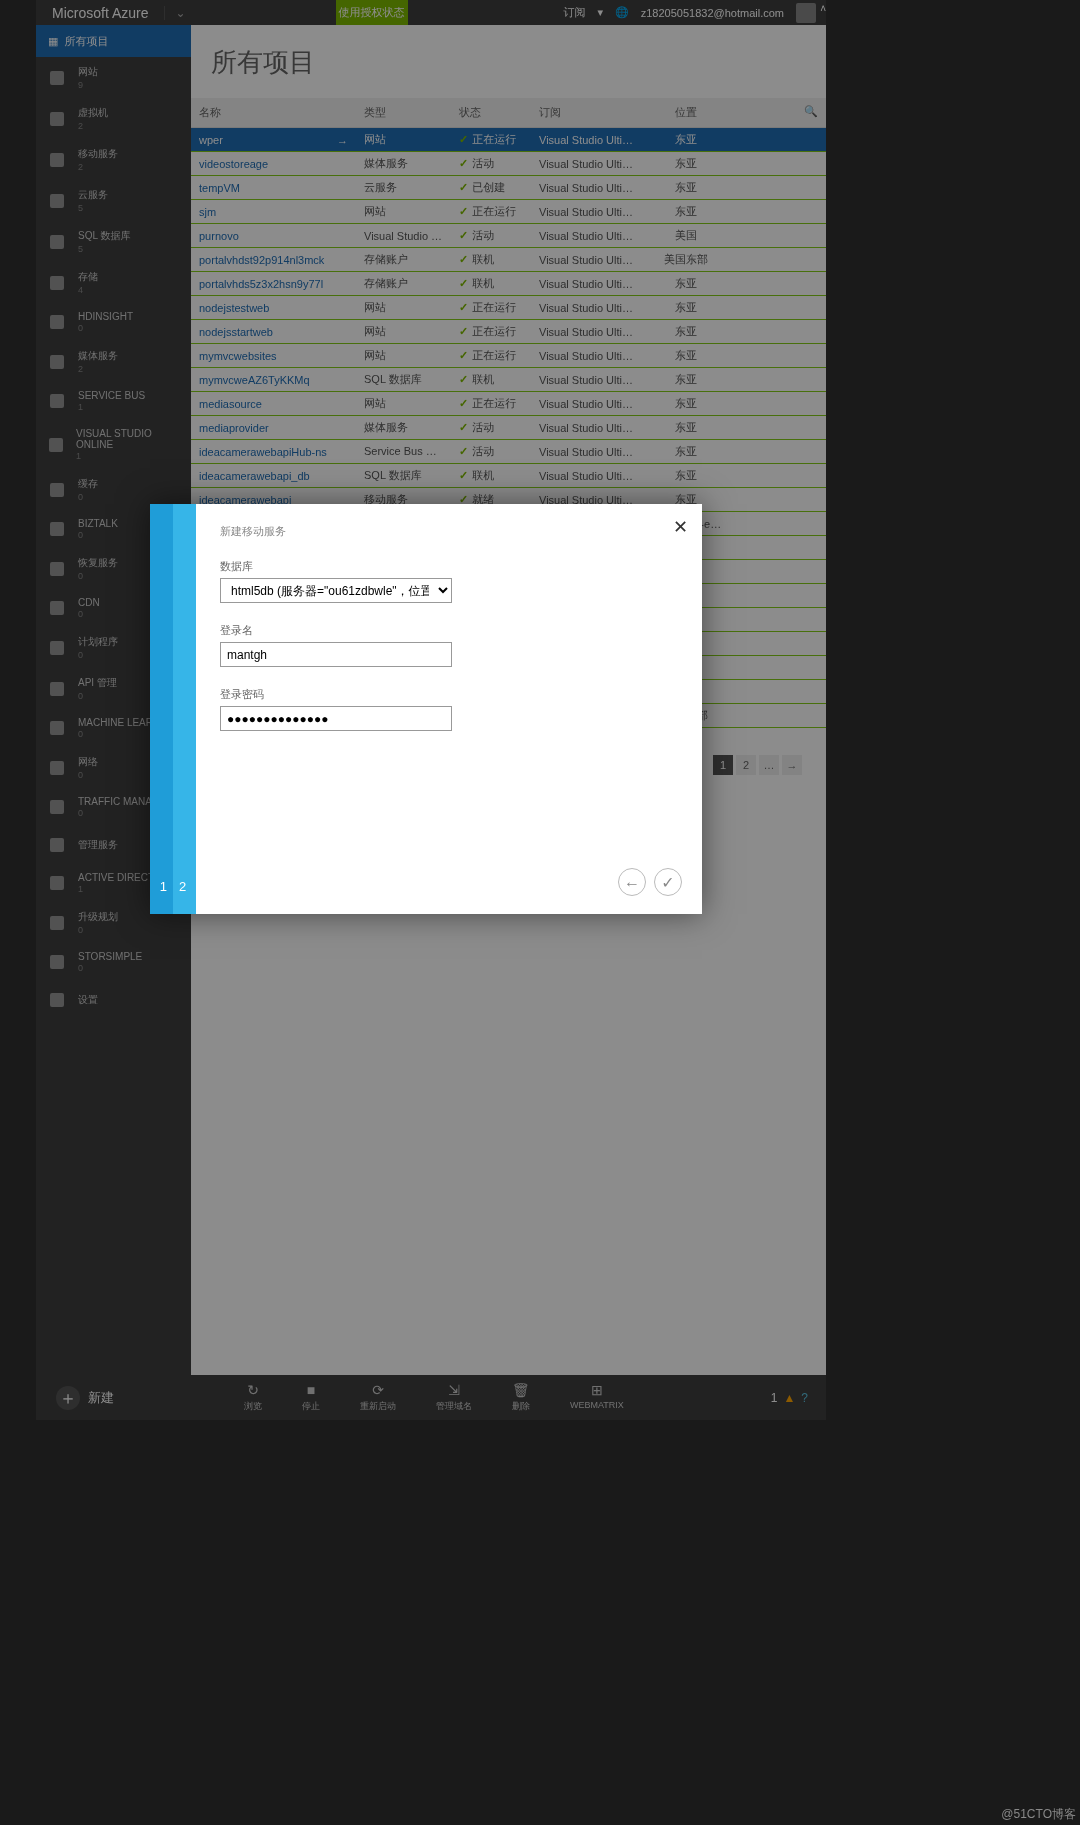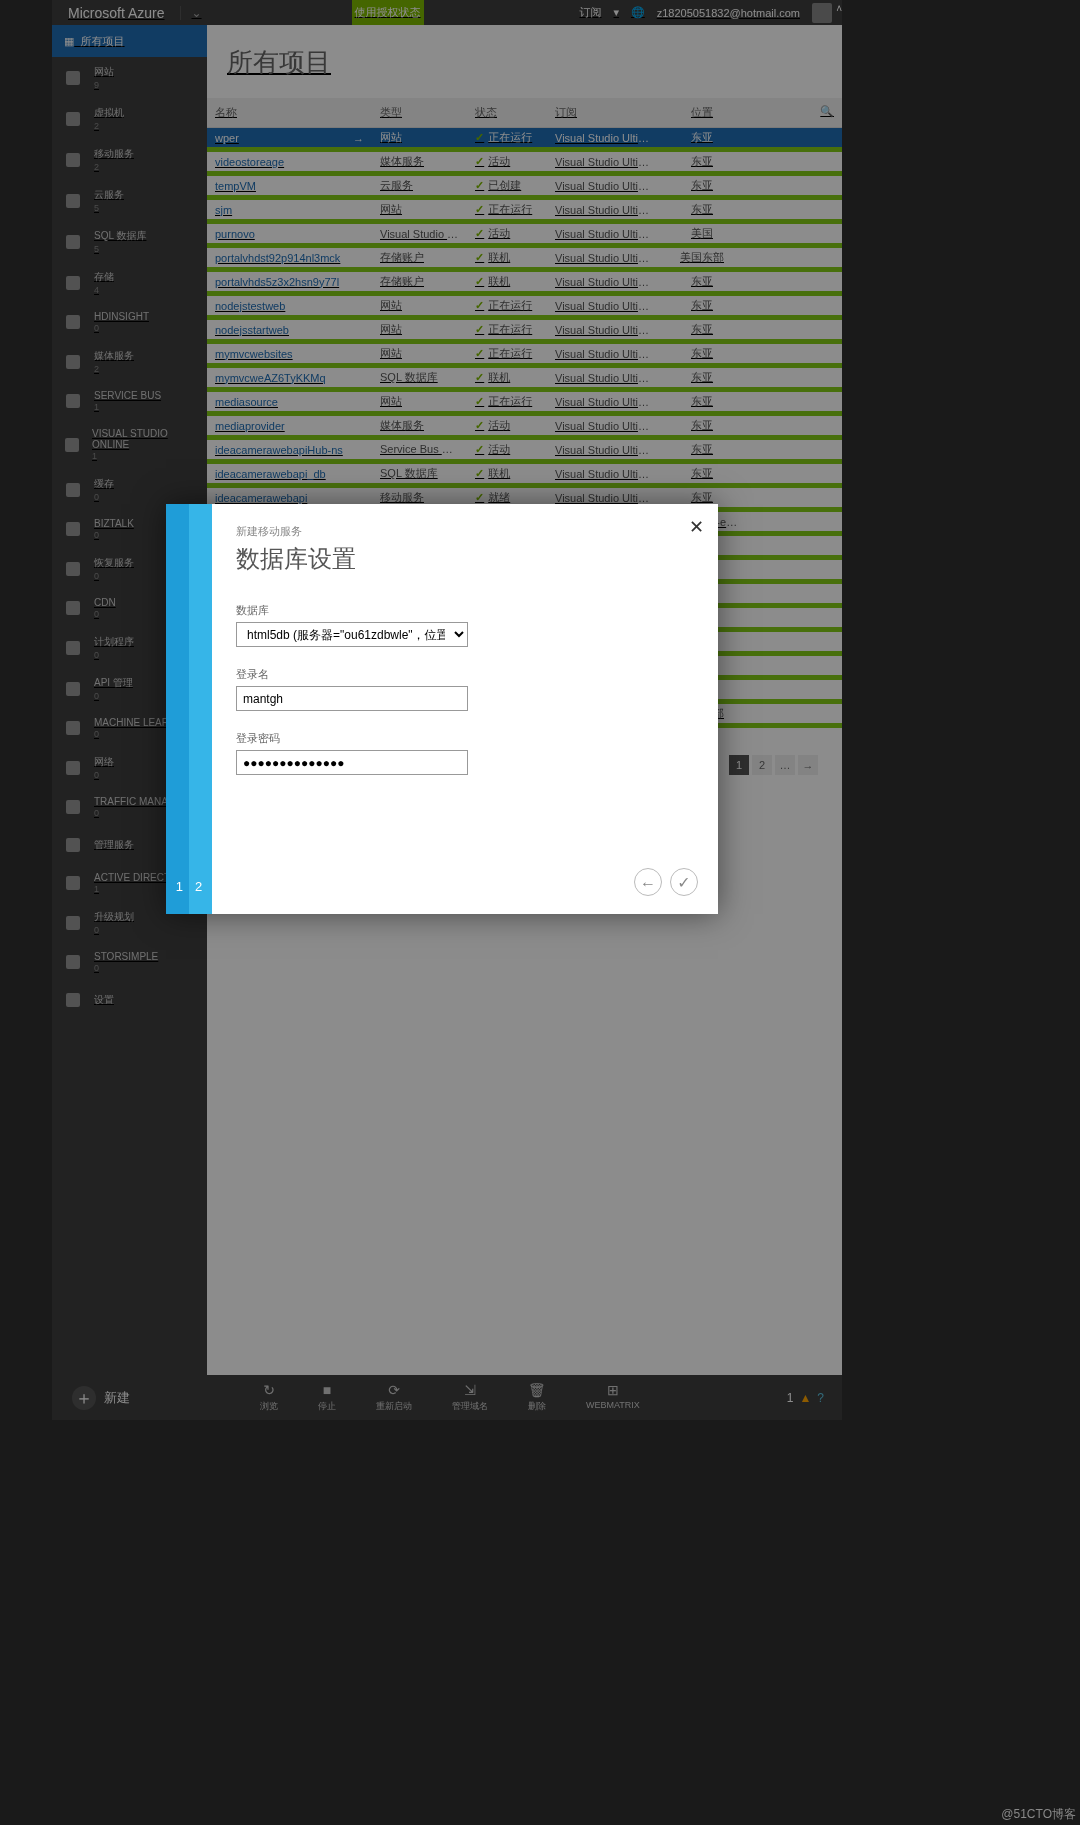--- a/index.html
+++ b/index.html
@@ -1,17 +1,17 @@
 <!DOCTYPE html>
 <html><head>
 <meta charset="utf-8">
 <style>
 * { margin:0; padding:0; box-sizing:border-box; font-family:"Segoe UI",Arial,sans-serif; }
 body { background:#1a1a1a; width:1080px; height:1825px; position:relative; overflow:hidden; }
-.portal { position:absolute; left:52px; top:0; width:790px; height:1420px; background:#fff;text-decoration:underline; }
+.portal { position:absolute; left:36px; top:0; width:790px; height:1420px; background:#fff; }
 
 .topbar { height:25px; background:#3f3f3f; display:flex; align-items:center; color:#fff; font-size:12px; }
 .logo { padding:0 16px; font-weight:300; font-size:14px; }
 .logo-chev { padding:0 10px; color:#aaa; border-left:1px solid #555; }
 .top-btn { background:#7fba00; color:#fff; padding:5px 3px; font-size:11px; margin-left:140px; }
 .top-right { margin-left:auto; display:flex; align-items:center; gap:12px; padding-right:10px; }
 .top-right span { font-size:11px; }
 .avatar { width:20px; height:20px; background:#888; border-radius:2px; }
 
 .main { display:flex; height:1350px; }
@@ -25,21 +25,21 @@
 .side-count { font-size:9px; color:#888; }
 
 .content { flex:1; background:#fff; padding:20px 0 0 0; position:relative; }
 .page-title { font-size:26px; font-weight:300; color:#666; padding:0 0 18px 20px; }
 
 .grid { width:100%; font-size:11px; }
 .ghead { display:flex; background:#f0f0f0; color:#666; border-bottom:1px solid #ddd; }
 .ghead > div, .grow > div { padding:7px 8px; overflow:hidden; white-space:nowrap; text-overflow:ellipsis; }
 .col-name{width:165px;} .col-type{width:95px;} .col-status{width:80px; display:flex; align-items:center; gap:4px;}
 .col-sub{width:110px;} .col-loc{width:90px;text-align:center;}
-.grow { display:flex; border-bottom:5px solid #84cc16; color:#555; height:24px; align-items:center; }
+.grow { display:flex; border-bottom:1px solid #84cc16; color:#555; height:24px; align-items:center; }
 .grow.sel { background:#1f6db5; color:#fff; }
 .grow.sel .col-name{color:#fff;}
 .col-name-v { color:#1f6db5; cursor:pointer; }
 .chk { color:#7fba00; font-weight:bold; }
 .search-ico { margin-left:auto; padding:6px 10px; }
 
 .pager { position:absolute; right:24px; top:730px; display:flex; gap:3px; }
 .pager span { width:20px; height:20px; display:flex; align-items:center; justify-content:center; font-size:11px; background:#eee; color:#666; cursor:pointer; }
 .pager .cur{background:#555;color:#fff;}
 
@@ -597,21 +597,20 @@
 
   <div class="overlay">
     <div class="dialog">
       <div class="dlg-steps">
         <span>1</span>
         <span>2</span>
       </div>
       <div class="dlg-body">
         <div class="dlg-close">✕</div>
         <div class="dlg-sub">新建移动服务</div>
-        <div class="dlg-title">数据库设置</div>
 
         <div class="fld-label">数据库</div>
         <select class="fld-sel">
           <option>html5db (服务器="ou61zdbwle"，位置=东亚)</option>
         </select>
 
         <div class="fld-label">登录名</div>
         <input class="fld-inp" value="mantgh" style="">
 
         <div class="fld-label">登录密码</div>

